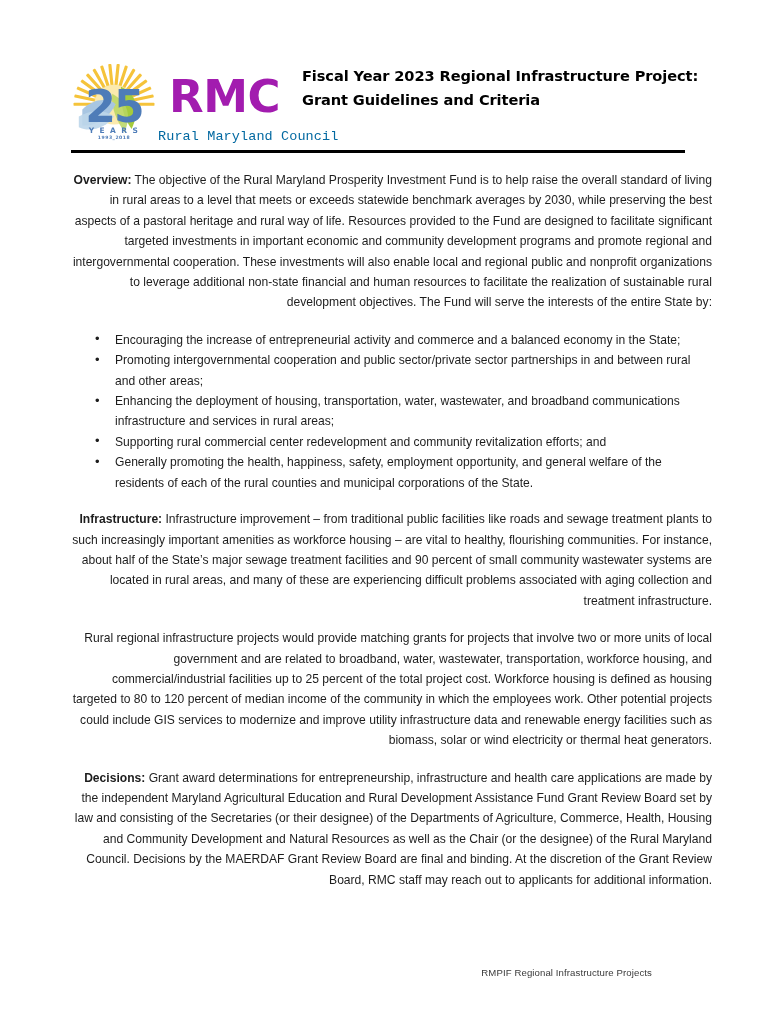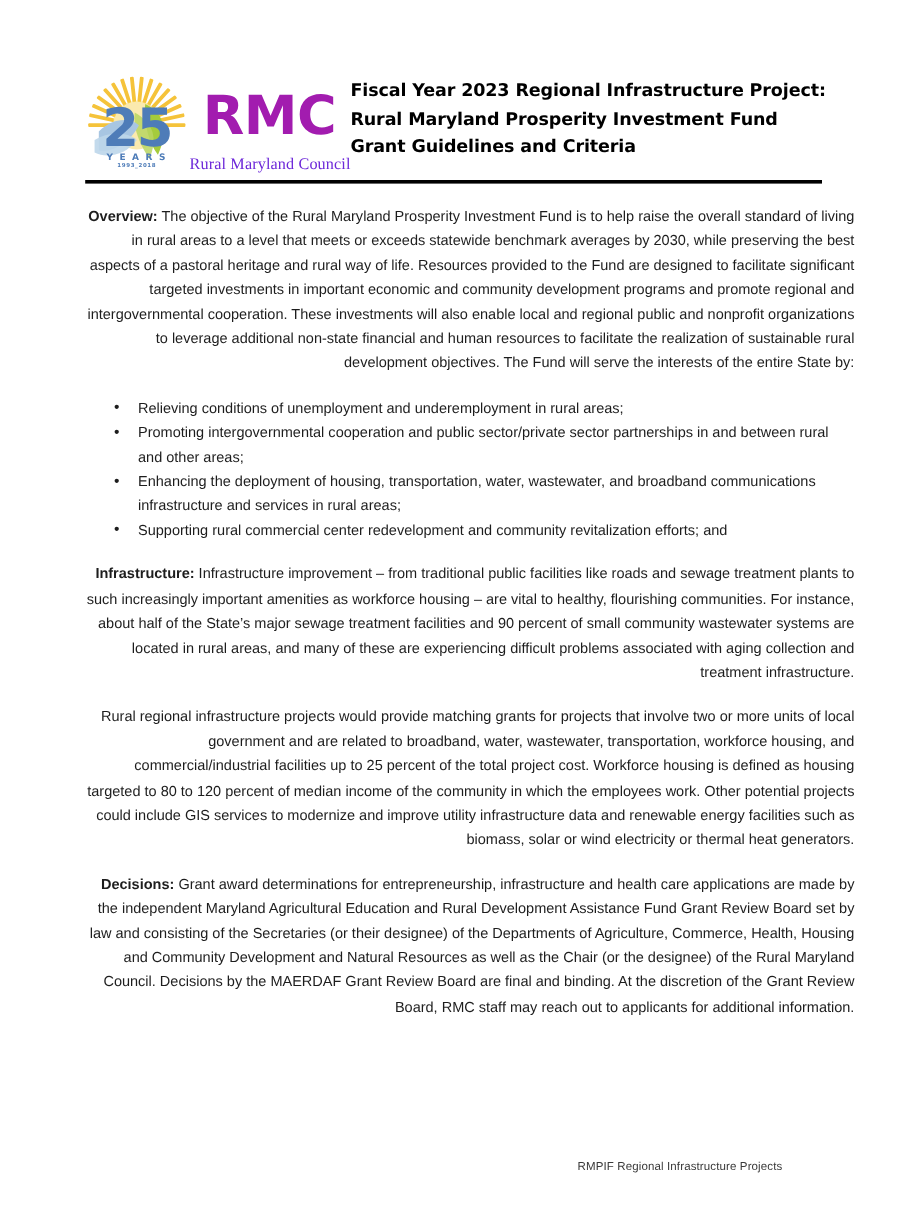--- a/index.html
+++ b/index.html
@@ -59,31 +59,31 @@
   .rmc-letters {
     font-family: "DejaVu Sans", sans-serif;
     font-weight: bold;
     font-size: 45px;
     letter-spacing: -0.5px;
     color: #a21caf;
     line-height: 45px;
     margin: 11px;
   }
   .rmc-sub {
-    font-family: Liberation Serif, serif;
+    font-family: Liberation Mono, monospace;
     font-size: 13.5px;
-    color: #6d28d9;
+    color: #0369a1;
     line-height: 14px;
     margin-top: 2px;
     letter-spacing: 0.1px;
     white-space: nowrap;
   }
 
   .title-block {
-    margin-left: 10px;
+    margin-left: 20px;
     padding-top: 9px;
   }
   .title-line {
     font-family: "DejaVu Sans", sans-serif;
     font-weight: bold;
     font-size: 14.6px;
     line-height: 23.5px;
     color: #000;
     white-space: nowrap;
     letter-spacing: -0.1px;
@@ -208,36 +208,36 @@
       </div>
 
       <div class="logo-word">
         <div class="rmc-letters">RMC</div>
         <div class="rmc-sub">Rural Maryland Council</div>
       </div>
     </div>
 
     <div class="title-block">
       <div class="title-line">Fiscal Year 2023 Regional Infrastructure Project:</div>
-      <div class="title-line">Rural Maryland Prosperity Investment Fund</div>
       <div class="title-line">Grant Guidelines and Criteria</div>
     </div>
   </div>
 
   <div class="header-rule"></div>
 
   <div class="content">
 
     <p class="para"><span class="lead">Overview:</span><span> The objective of the Rural Maryland Prosperity Investment Fund is to help raise the overall standard of living in rural areas to a level that meets or exceeds statewide benchmark averages by 2030, while preserving the best aspects of a pastoral heritage and rural way of life. Resources provided to the Fund are designed to facilitate significant targeted investments in important economic and community development programs and promote regional and intergovernmental cooperation. These investments will also enable local and regional public and nonprofit organizations to leverage additional non-state financial and human resources to facilitate the realization of sustainable rural development objectives. The Fund will serve the interests of the entire State by:</span></p>
 
     <ul class="bullets">
-      <li>Relieving conditions of unemployment and underemployment in rural areas;</li>
+      <li>Encouraging the increase of entrepreneurial activity and commerce and a balanced economy in the State;</li>
       <li>Promoting intergovernmental cooperation and public sector/private sector partnerships in and between rural and other areas;</li>
       <li>Enhancing the deployment of housing, transportation, water, wastewater, and broadband communications infrastructure and services in rural areas;</li>
       <li>Supporting rural commercial center redevelopment and community revitalization efforts; and</li>
+      <li>Generally promoting the health, happiness, safety, employment opportunity, and general welfare of the residents of each of the rural counties and municipal corporations of the State.</li>
     </ul>
 
     <p class="para"><span class="lead">Infrastructure:</span><span> Infrastructure improvement – from traditional public facilities like roads and sewage treatment plants to such increasingly important amenities as workforce housing – are vital to healthy, flourishing communities. For instance, about half of the State’s major sewage treatment facilities and 90 percent of small community wastewater systems are located in rural areas, and many of these are experiencing difficult problems associated with aging collection and treatment infrastructure.</span></p>
 
     <p class="para">Rural regional infrastructure projects would provide matching grants for projects that involve two or more units of local government and are related to broadband, water, wastewater, transportation, workforce housing, and commercial/industrial facilities up to 25 percent of the total project cost. Workforce housing is defined as housing targeted to 80 to 120 percent of median income of the community in which the employees work. Other potential projects could include GIS services to modernize and improve utility infrastructure data and renewable energy facilities such as biomass, solar or wind electricity or thermal heat generators.</p>
 
     <p class="para"><span class="lead">Decisions:</span><span> Grant award determinations for entrepreneurship, infrastructure and health care applications are made by the independent Maryland Agricultural Education and Rural Development Assistance Fund Grant Review Board set by law and consisting of the Secretaries (or their designee) of the Departments of Agriculture, Commerce, Health, Housing and Community Development and Natural Resources as well as the Chair (or the designee) of the Rural Maryland Council. Decisions by the MAERDAF Grant Review Board are final and binding. At the discretion of the Grant Review Board, RMC staff may reach out to applicants for additional information.</span></p>
 
   </div>
 

